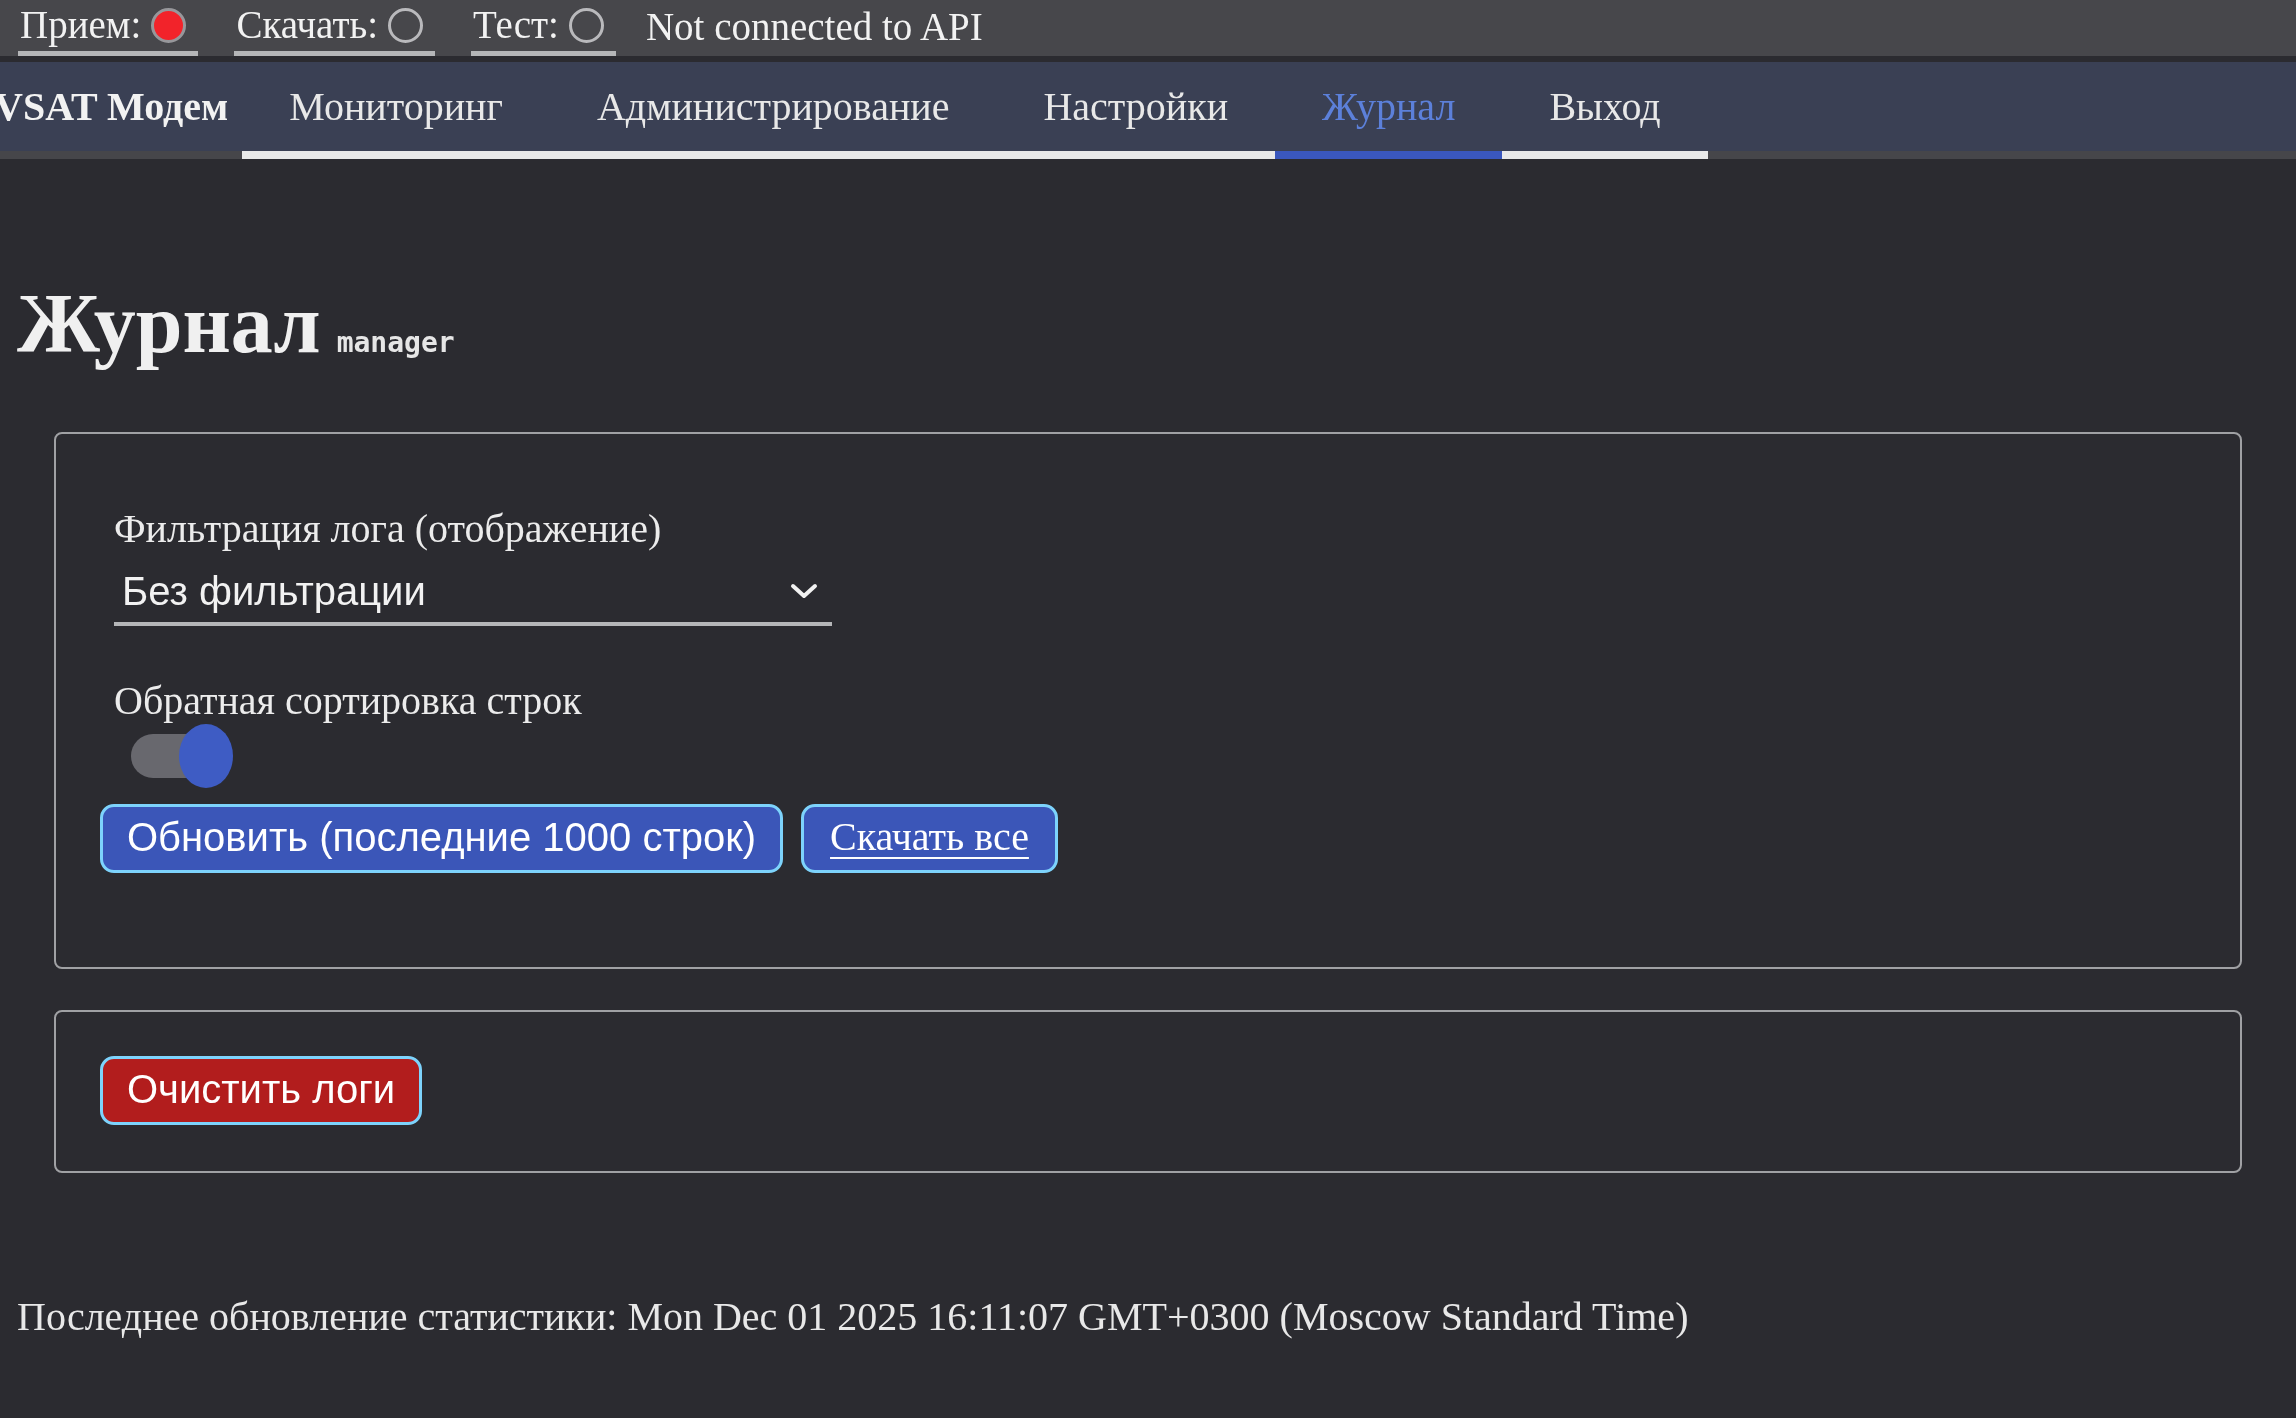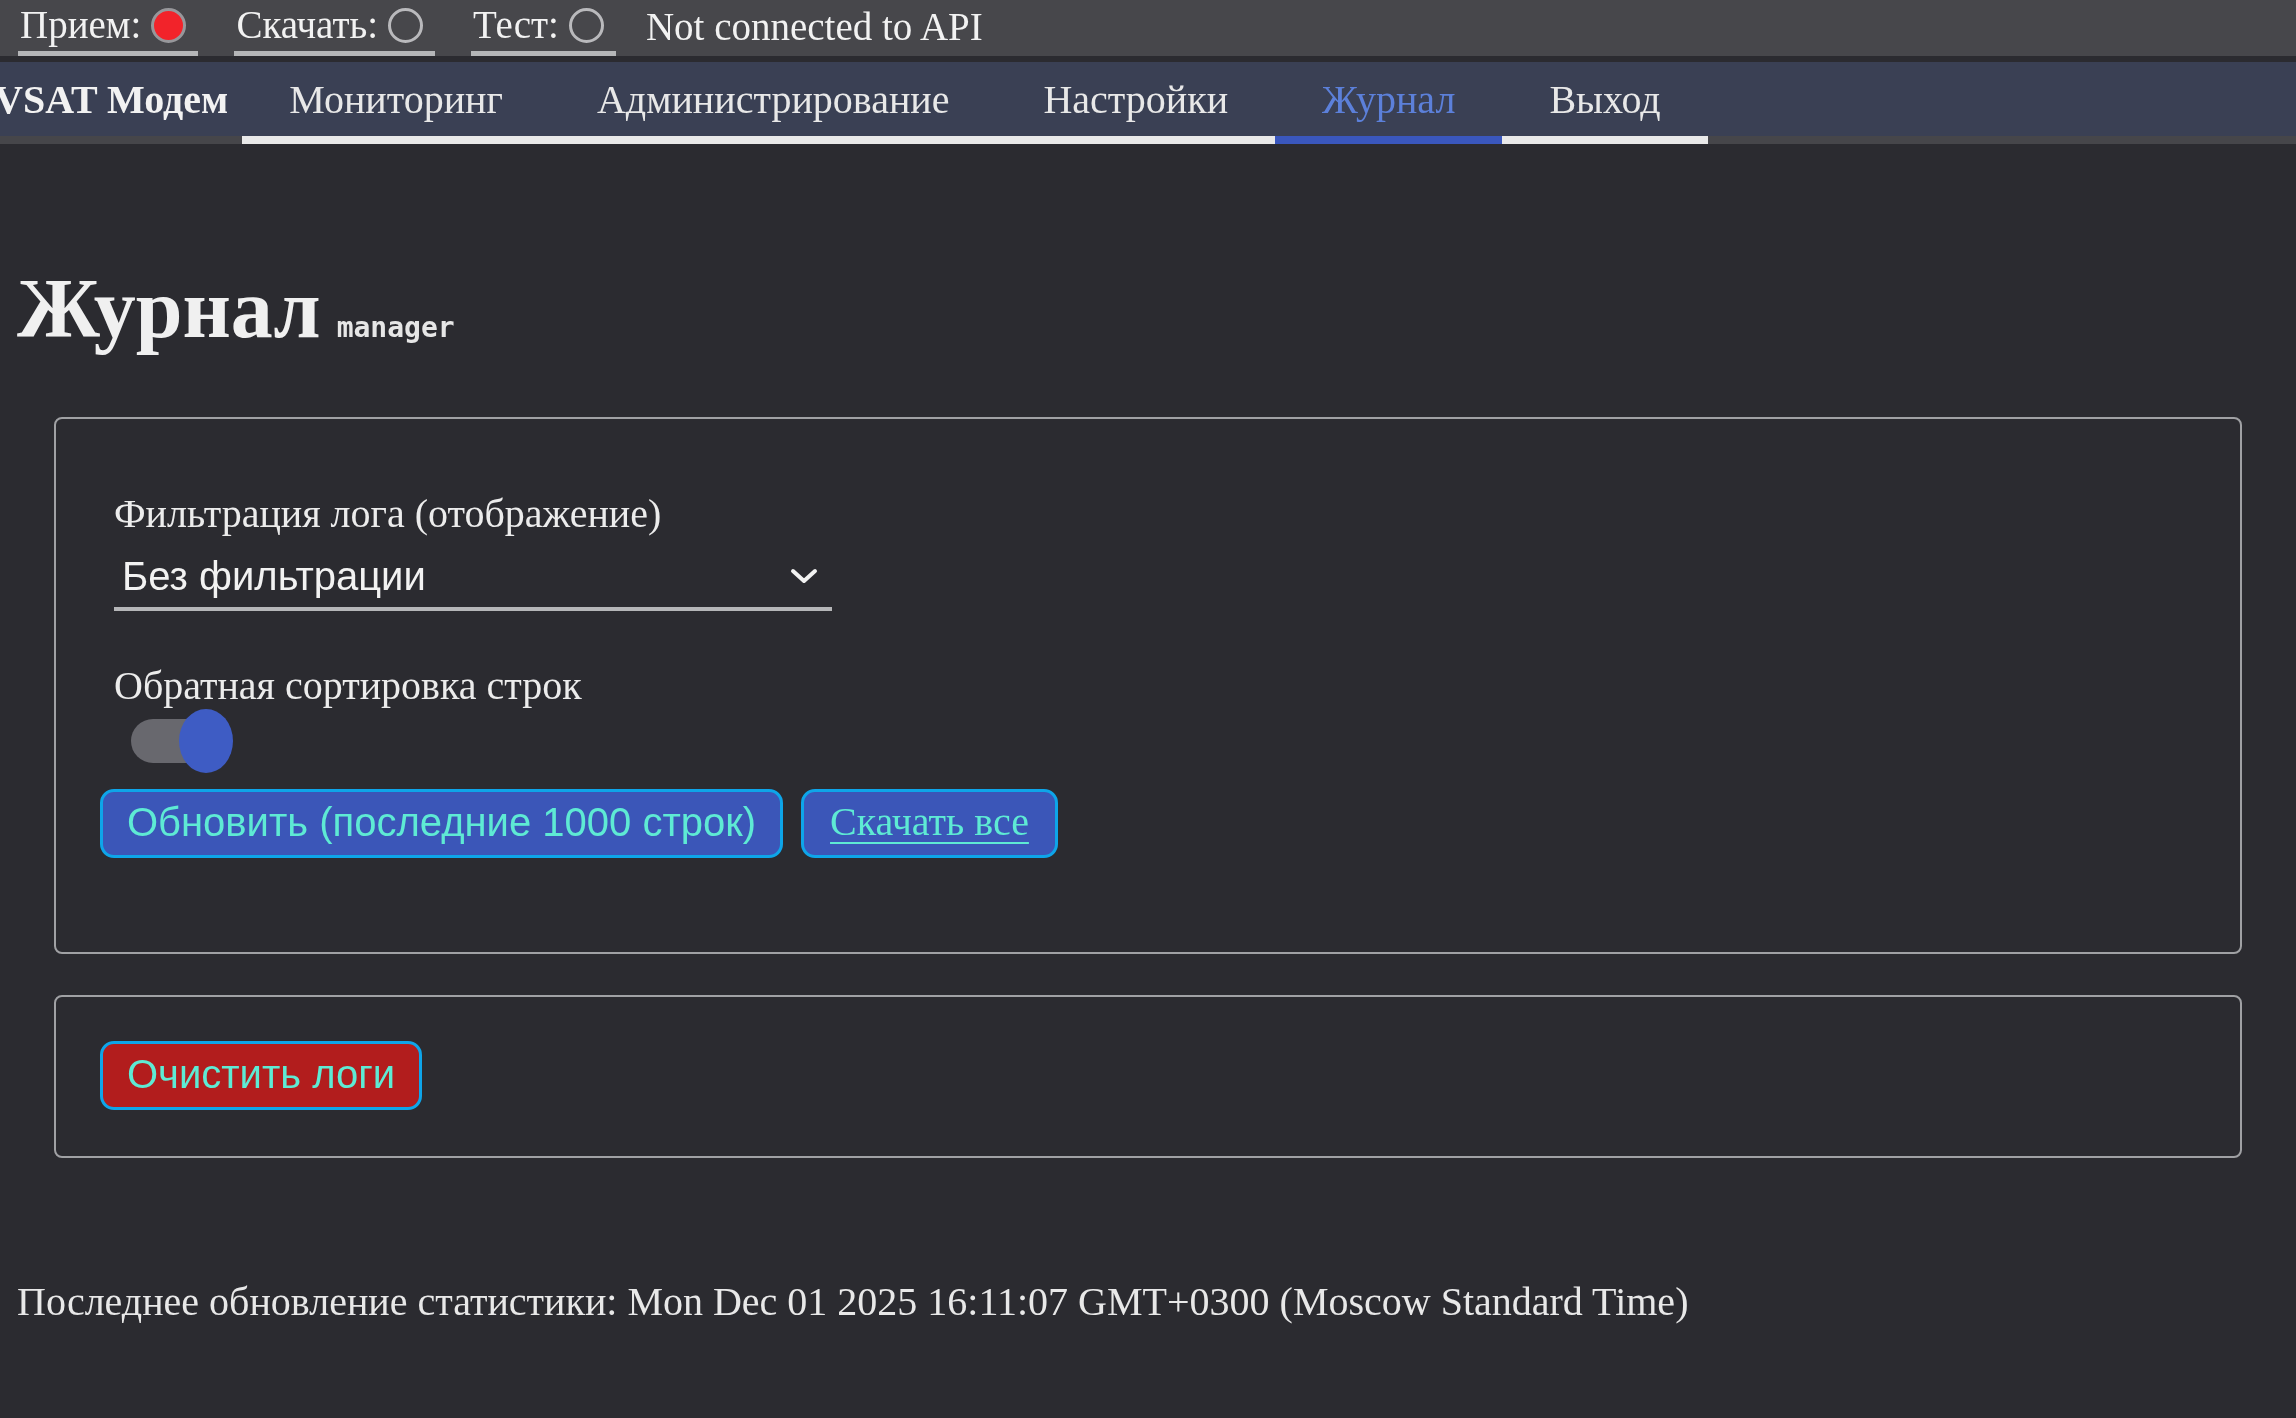--- a/index.html
+++ b/index.html
@@ -40,21 +40,21 @@
     font-size: 39px;
     line-height: 44px;
     padding-top: 2px;
     margin-left: -6px;
     color: #f2f2f2;
   }
   .topbar-gap { height: 6px; background: #2b2b30; }
 
   
   nav {
-    height: 82px;
+    height: 97px;
     background: #3a4054;
     display: flex;
     align-items: stretch;
   }
   nav > * { border-bottom: 8px solid #46464a; }
   .brand {
     display: flex; align-items: center;
     font-size: 40px; font-weight: bold; color: #f2f2f2;
     margin-left: -6px;
     padding: 0 14px 0 0;
@@ -145,23 +145,23 @@
 
   .btn-row {
     margin-top: 26px;
     display: flex;
     align-items: stretch;
     gap: 18px;
   }
   .btn {
     display: inline-flex;
     align-items: center;
-    border: 3px solid #0ea5e9;
+    border: 3px solid #7dd3fc;
     border-radius: 14px;
-    color: #5eead4;
+    color: #ffffff;
     cursor: pointer;
   }
   .btn-blue { background: #3b56b8; }
   .btn-red  { background: #b21d1d; }
   button.btn {
     font-family: "Liberation Sans", sans-serif;
     font-size: 40px;
     line-height: 46px;
     padding: 7px 24px 10px 24px;
   }

